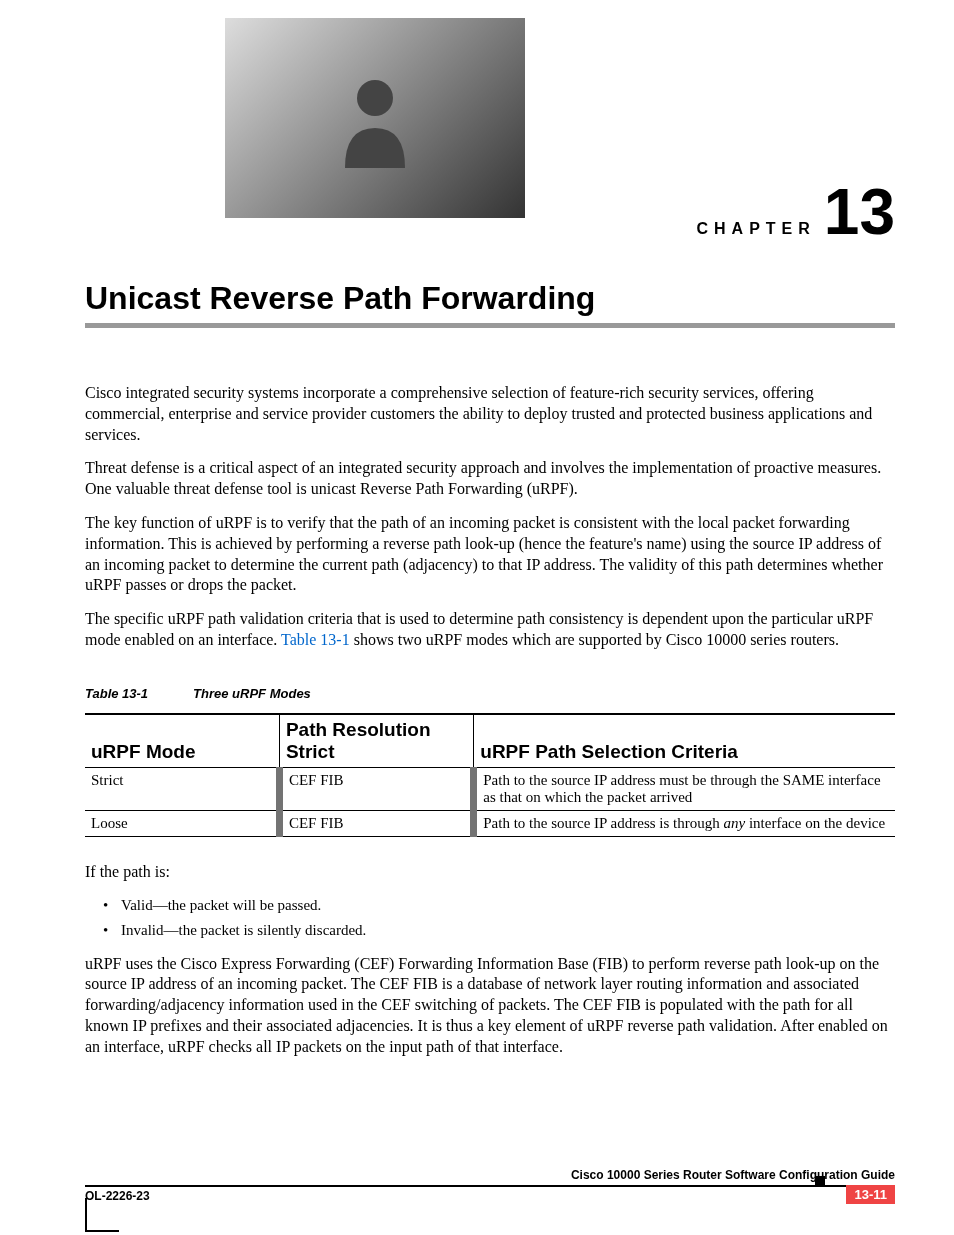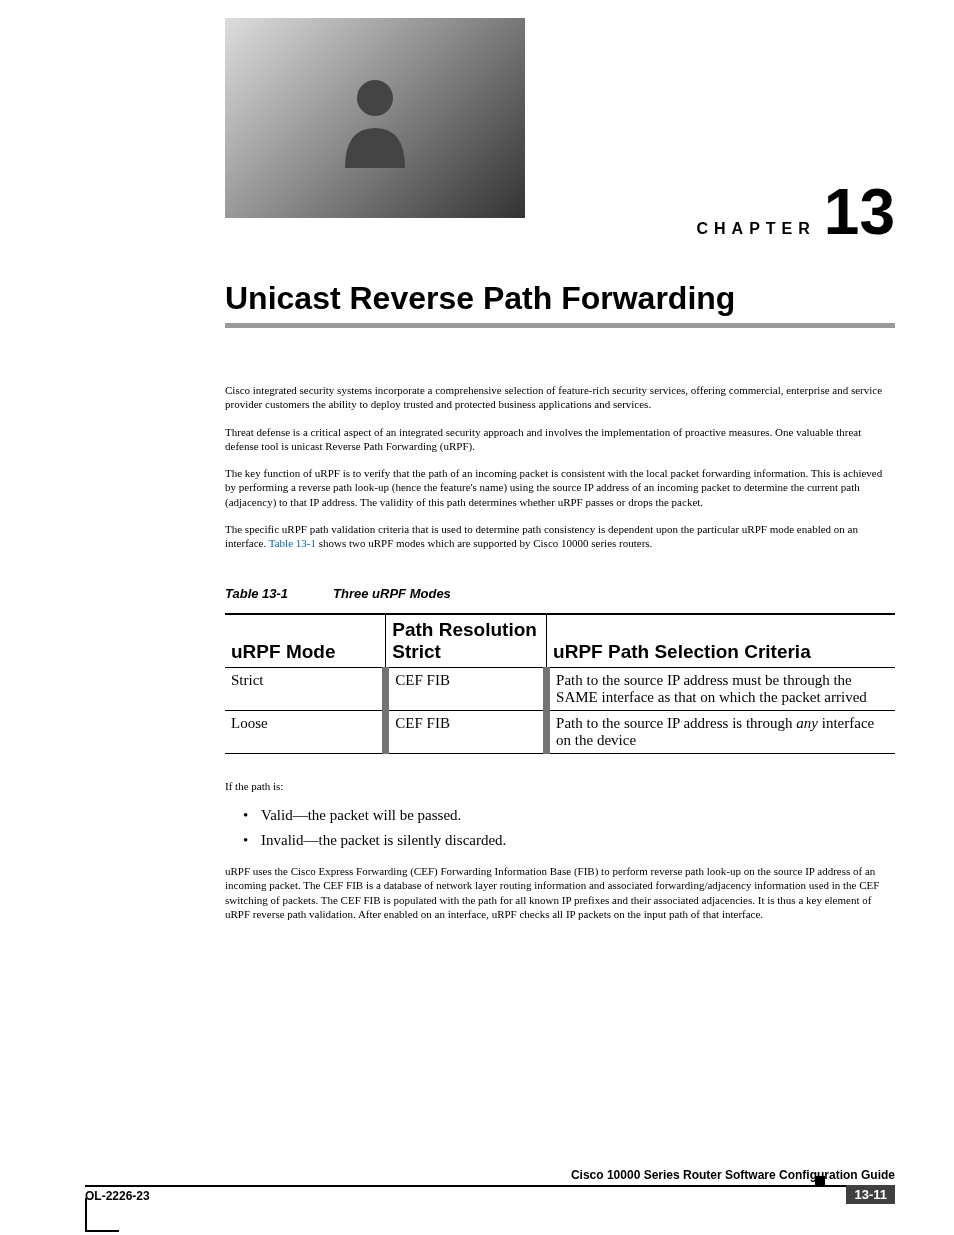--- a/index.html
+++ b/index.html
@@ -41,37 +41,36 @@
   font-size: 16px;
   letter-spacing: 6px;
 }
 .chapter-num {
   font-family: Arial, Helvetica, sans-serif;
   font-weight: 900;
   font-size: 64px;
   line-height: 1;
 }
 .content {
-  margin-left: 140px;
   margin-right: 0;
 }
 .title {
   font-family: Arial, Helvetica, sans-serif;
   font-weight: bold;
   font-size: 32px;
   margin-top: 62px;
   margin-bottom: 6px;
 }
 .rule {
   border: none;
   border-top: 5px solid #999; 
   margin-bottom: 55px;
 }
 .para {
-  font-size: 11px;
+  font-size: 16px;
   line-height: 1.3;
   margin-bottom: 13px;
 }
 .link { color: #0066cc; }
 .table-caption {
   font-family: Arial, Helvetica, sans-serif;
   font-style: italic;
   font-weight: bold;
   font-size: 13px;
   margin-top: 35px;
@@ -155,21 +154,21 @@
   left: 0;
   top: 4px;
   font-family: Arial, Helvetica, sans-serif;
   font-weight: bold;
   font-size: 12px;
 }
 .footer-right {
   position: absolute;
   right: 0;
   top: 0;
-  background: #404040;
+  background: #ef4444;
   color: #fff;
   font-family: Arial, Helvetica, sans-serif;
   font-weight: bold;
   font-size: 13px;
   padding: 2px 8px;
 }
 .footer-tick {
   position: absolute;
   right: 70px;
   top: -9px;

